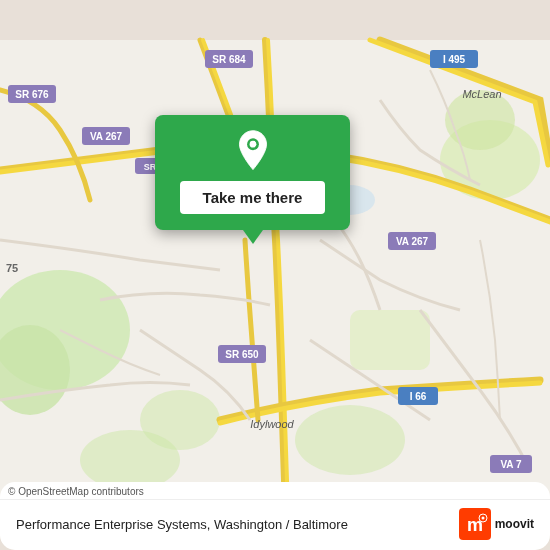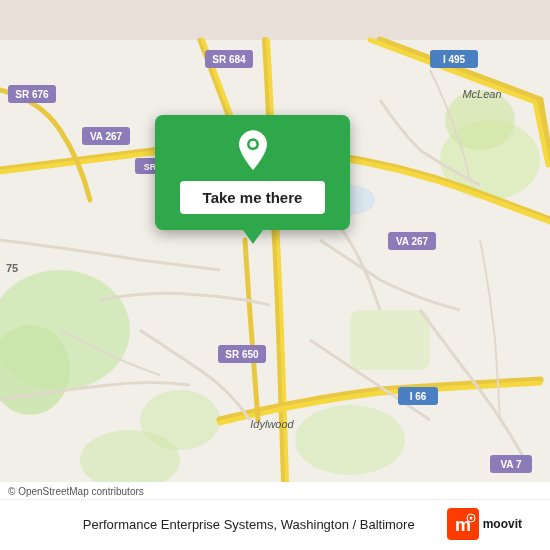--- a/index.html
+++ b/index.html
@@ -67,34 +67,35 @@
     }
 
     
     .bottom-bar {
       position: absolute;
       bottom: 0;
       left: 0;
       width: 100%;
       background: white;
       z-index: 20;
+      border-radius: 15px;
     }
 
     .attribution {
       font-size: 10px;
       color: #555;
       padding: 4px 8px 2px;
       border-bottom: 1px solid #eee;
     }
 
     .location-bar {
       display: flex;
       align-items: center;
-      justify-content: flex-end;
-      padding: 8px 28px 10px;
+      justify-content: space-between;
+      padding: 8px 16px 10px;
       gap: 32px;
     }
 
     .location-text {
       font-size: 13px;
       color: #222;
       font-weight: 500;
     }
 
     .moovit-logo {

